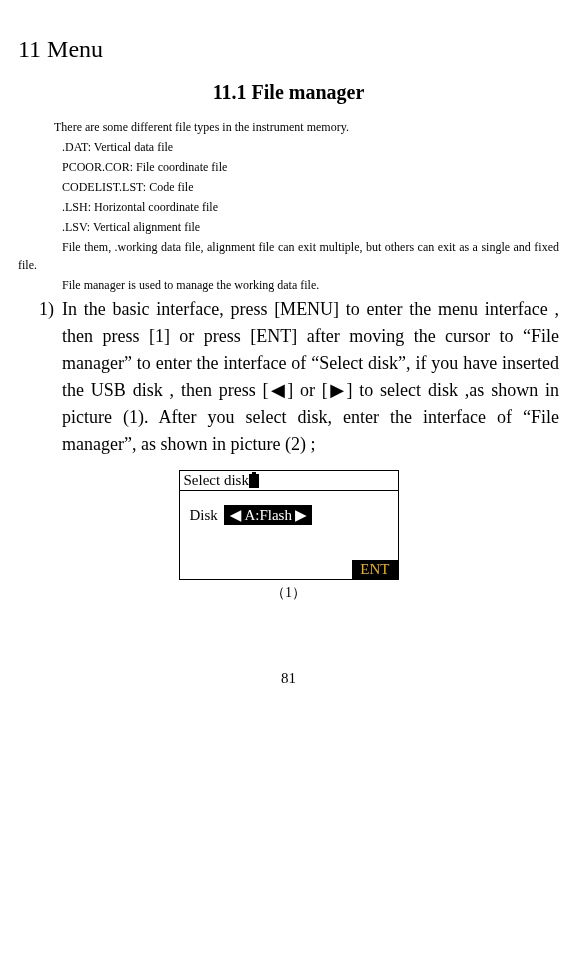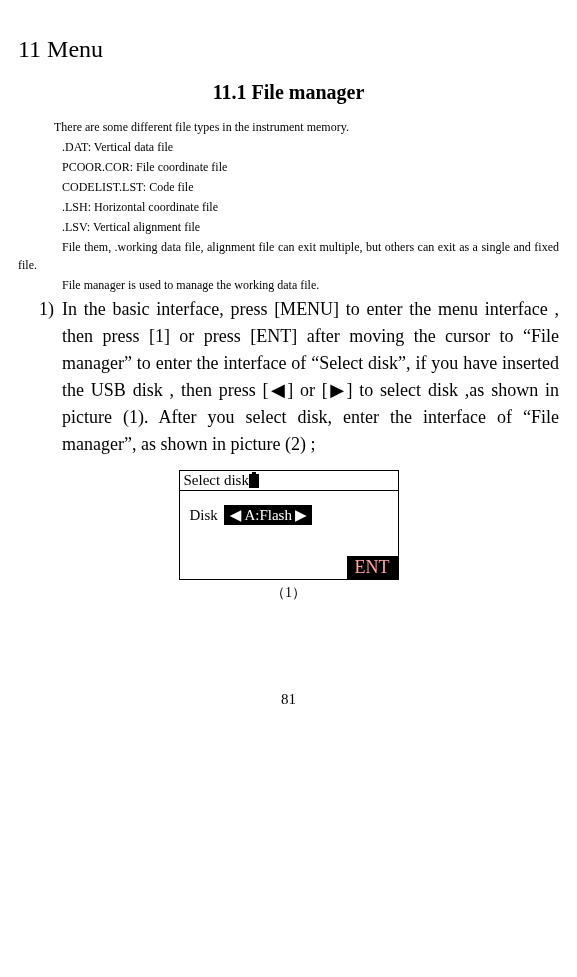--- a/index.html
+++ b/index.html
@@ -65,34 +65,34 @@
   }
   .disk-label { font-size: 15px; }
   .disk-select {
     background: #000; color: #fff;
     padding: 1px 6px;
     font-size: 15px;
     display: inline-flex; align-items: center; gap: 3px;
   }
   .ent-btn {
     position: absolute; right: 0; bottom: 0;
-    background: #000; color: #fca5a5;
+    background: #000; color: #eab308;
     padding: 1px 8px;
-    font-size: 18px;
+    font-size: 15px;
   }
   .screen-caption {
     text-align: center;
     font-size: 14px;
     margin-top: 4px;
   }
 
   .page-number {
     text-align: center;
     font-size: 15px;
-    margin-top: 89px;
+    margin-top: 68px;
   }
 </style>
 </head>
 <body>
 
 <h1 class="h1">11 Menu</h1>
 <h2 class="h2">11.1 File manager</h2>
 
 <p class="para indent-first">There are some different file types in the instrument memory.</p>
 

